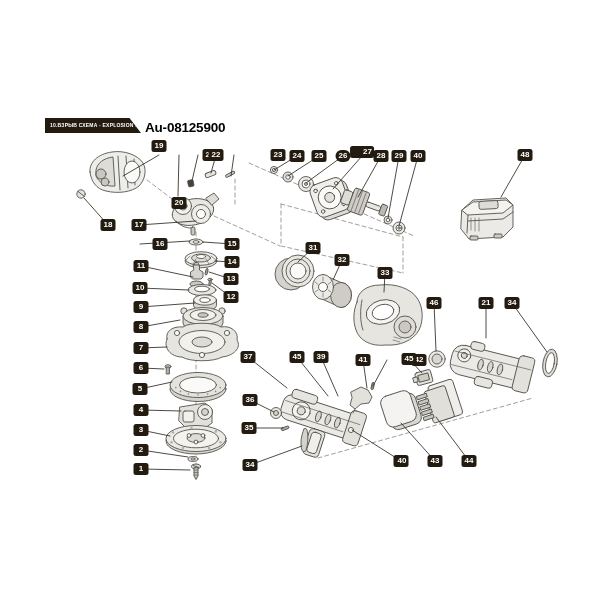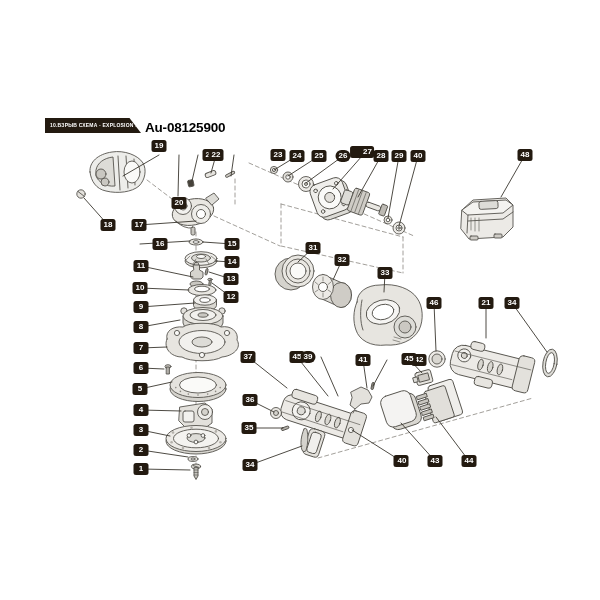--- a/index.html
+++ b/index.html
@@ -393,21 +393,21 @@
       <div class="callout" style="left: 141px; top: 450px;">2</div>
       <div class="callout" style="left: 141px; top: 469px;">1</div>
       <div class="callout" style="left: 313px; top: 248px;">31</div>
       <div class="callout" style="left: 342px; top: 260px;">32</div>
       <div class="callout" style="left: 385px; top: 273px;">33</div>
       <div class="callout" style="left: 434px; top: 303px;">46</div>
       <div class="callout" style="left: 486px; top: 303px;">21</div>
       <div class="callout" style="left: 512px; top: 303px;">34</div>
       <div class="callout" style="left: 248px; top: 357px;">37</div>
       <div class="callout" style="left: 297px; top: 357px;">45</div>
-      <div class="callout" style="left: 308px; top: 357px; border-radius: 6px;">39</div>
+      <div class="callout" style="left: 321px; top: 357px;">39</div>
       <div class="callout" style="left: 363px; top: 360px;">41</div>
       <div class="callout" style="left: 387px; top: 360px; margin-left: 32px;">42</div>
       <div class="callout" style="left: 409px; top: 359px;">45</div>
       <div class="callout" style="left: 250px; top: 400px;">36</div>
       <div class="callout" style="left: 249px; top: 428px;">35</div>
       <div class="callout" style="left: 250px; top: 465px;">34</div>
       <div class="callout" style="left: 401px; top: 461px; text-align: right;">40</div>
       <div class="callout" style="left: 435px; top: 461px;">43</div>
       <div class="callout" style="left: 469px; top: 461px;">44</div>
     </div>

